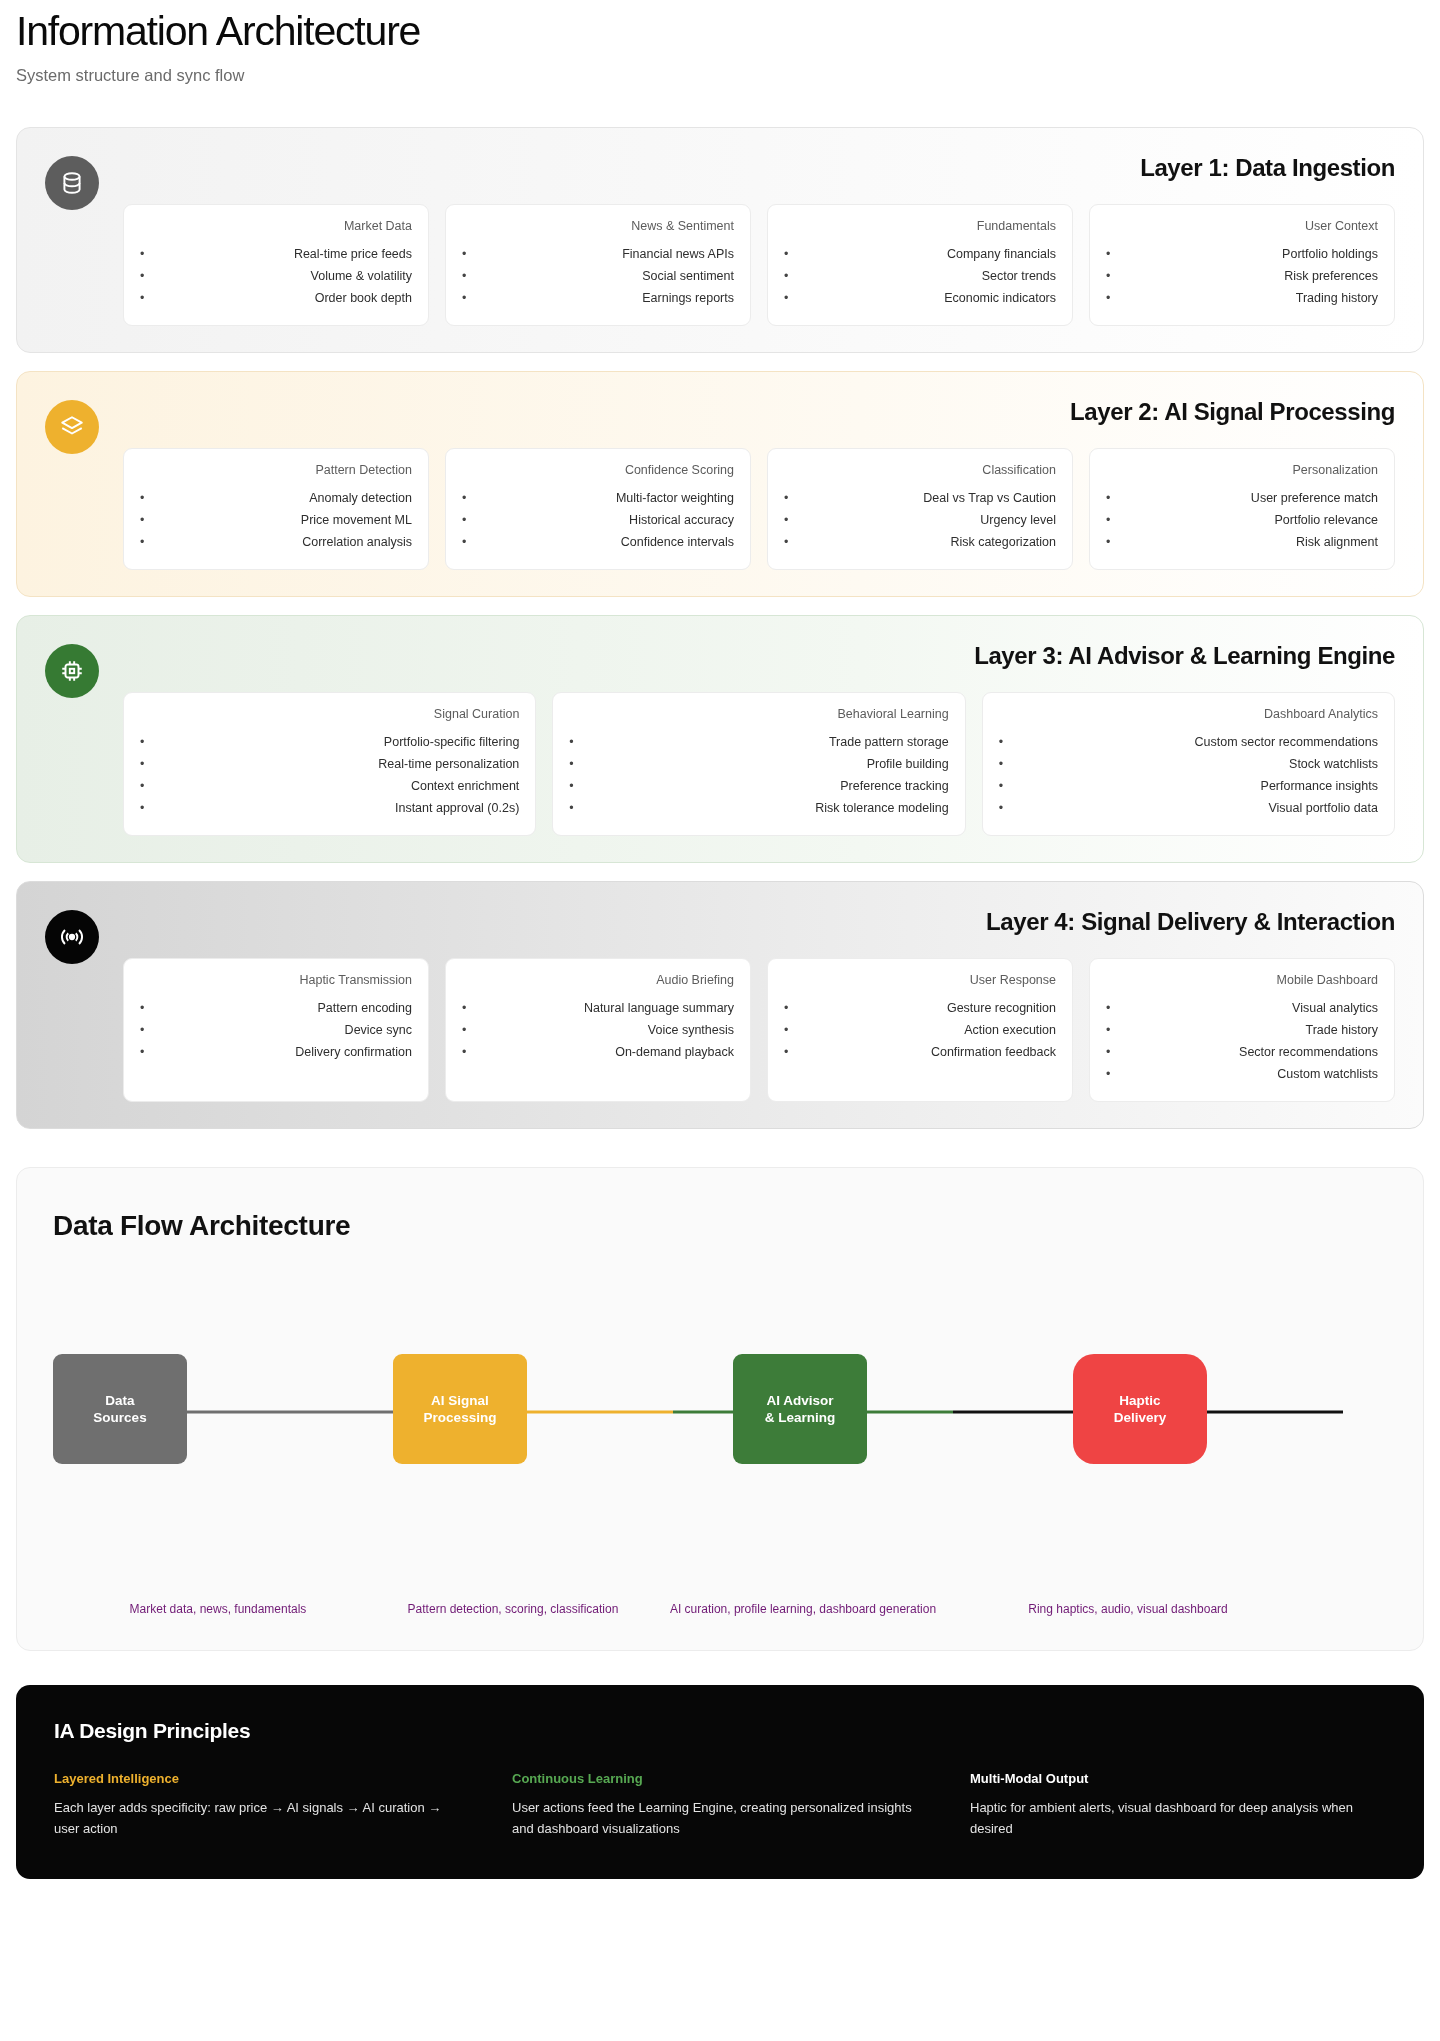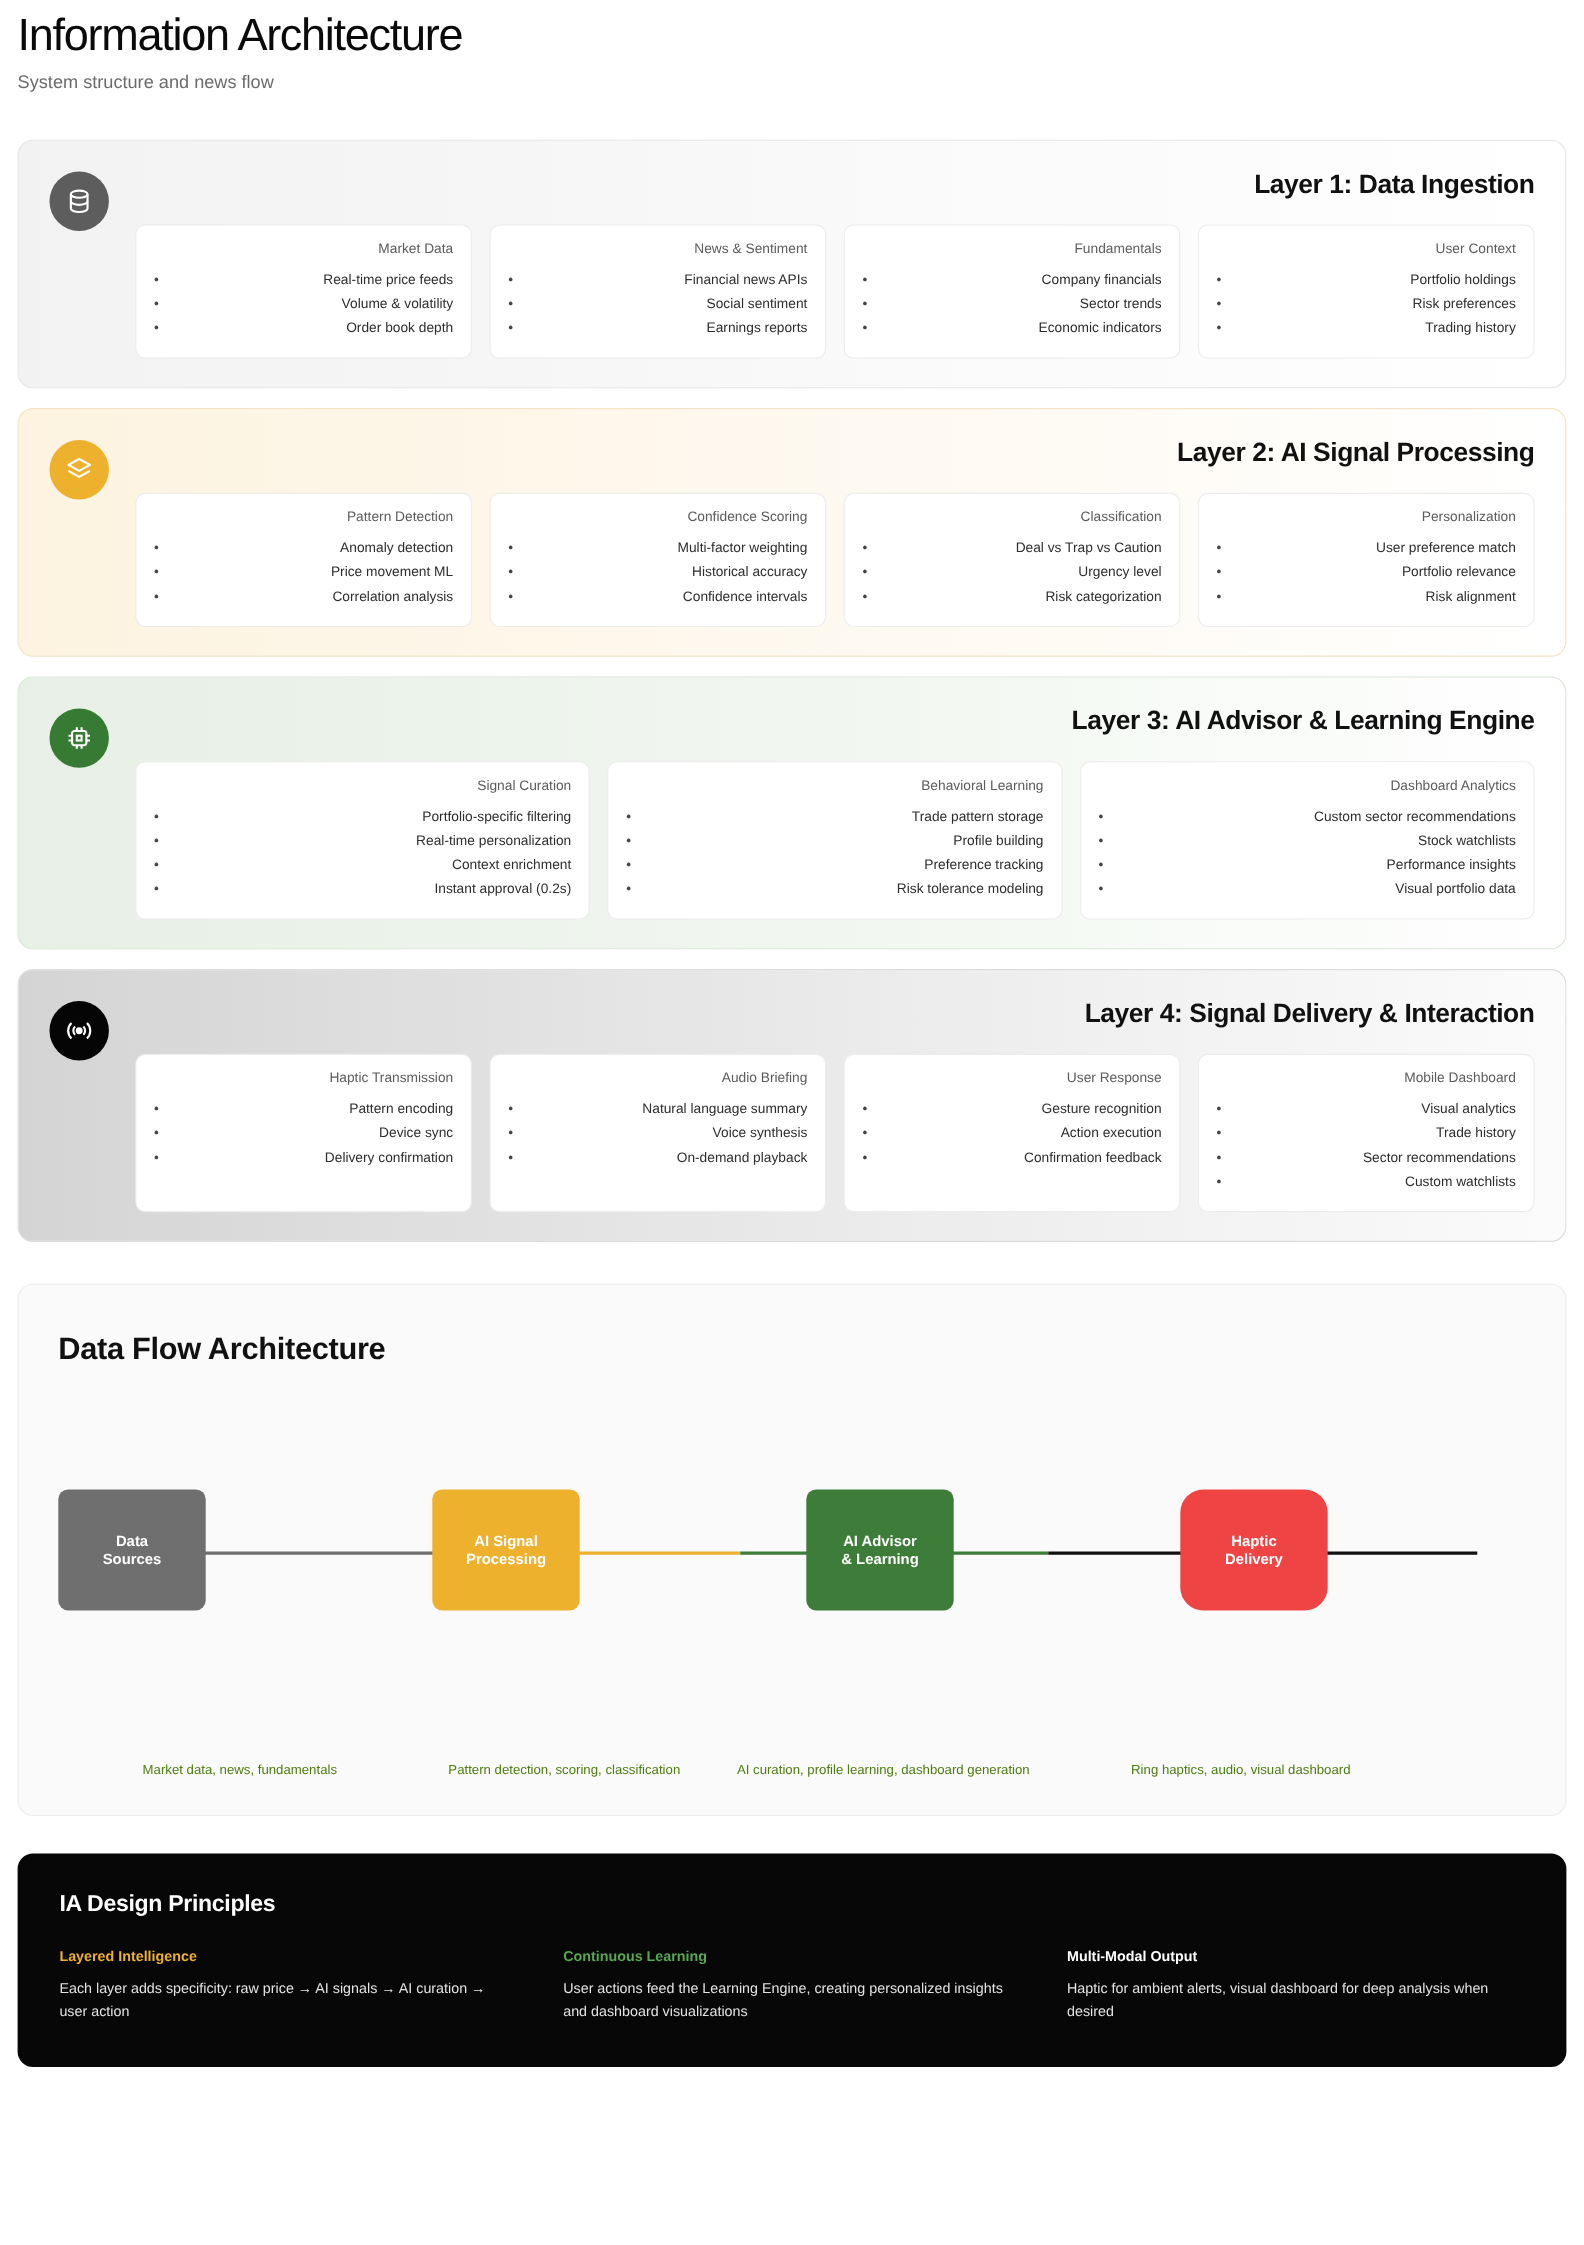--- a/index.html
+++ b/index.html
@@ -130,21 +130,21 @@
     position: relative;
     z-index: 2;
   }
   .flow-gap { flex: 1 1 0; height: 1px; }
   .flow-captions {
     display: flex;
     margin-top: 128px;
   }
   .flow-caption {
     font-size: 12px;
-    color: #4d7c0f;
+    color: #701a75;
     text-align: center;
   }
   
   .principles {
     margin-top: 34px;
     background: #070707;
     border-radius: 14px;
     padding: 34px 38px 40px 38px;
     color: #fff;
   }
@@ -167,21 +167,21 @@
     color: #e3e3e3;
     max-width: 400px;
   }
 </style>
 </head>
 <body>
 
 <div class="page">
 
   <h1 class="page-title">Information Architecture</h1>
-  <div class="page-sub">System structure and news flow</div>
+  <div class="page-sub">System structure and sync flow</div>
 
   <div class="layers">
 
     <section class="layer layer-1">
       <div class="layer-icon">
         <svg width="26" height="26" viewBox="0 0 24 24" fill="none" stroke="#ffffff" stroke-width="1.8">
           <ellipse cx="12" cy="6" rx="7" ry="3"></ellipse>
           <path d="M5 6v6c0 1.7 3.1 3 7 3s7-1.3 7-3V6"></path>
           <path d="M5 12v6c0 1.7 3.1 3 7 3s7-1.3 7-3v-6"></path>
         </svg>

